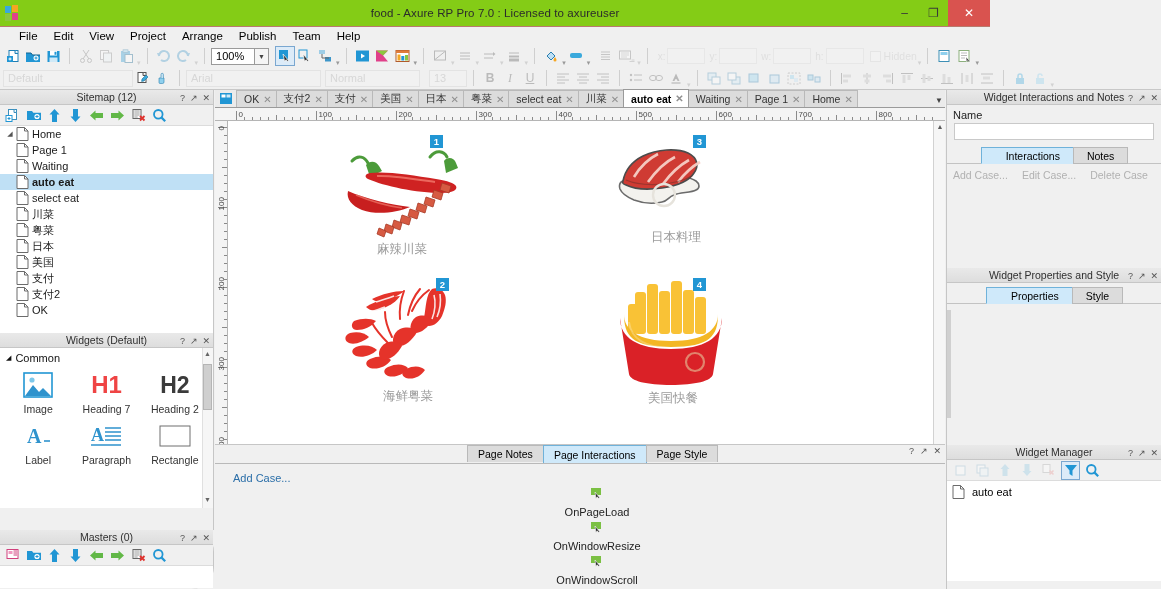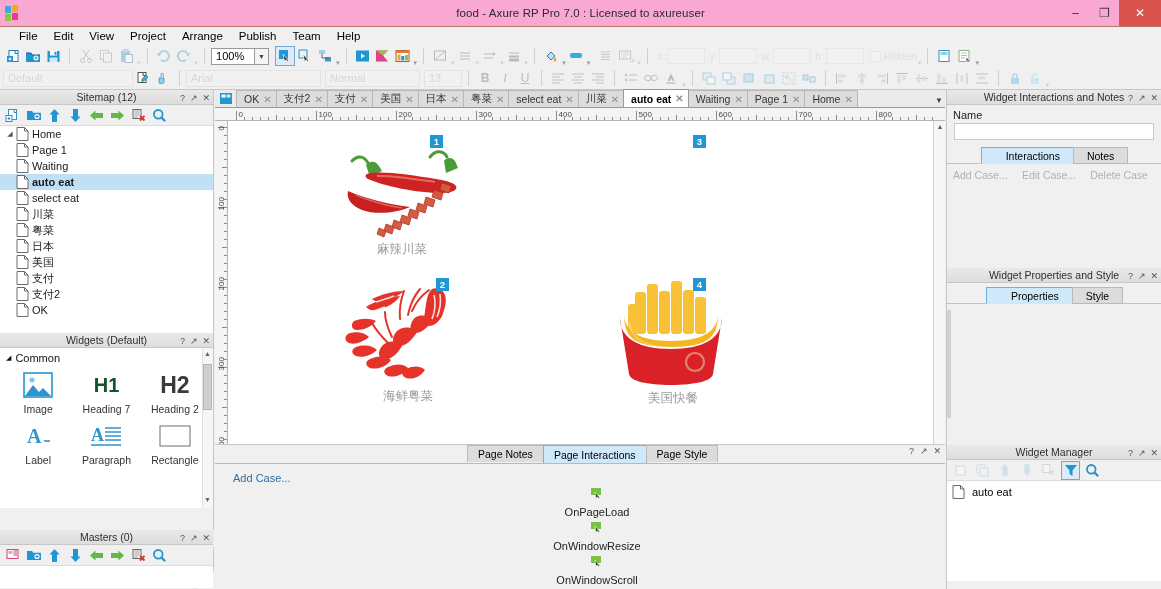--- a/index.html
+++ b/index.html
@@ -7,22 +7,22 @@
     width: 1161px; height: 589px;
     font-family: "Liberation Sans", sans-serif;
     font-size: 11px;
     background: #f0f0f0;
     overflow: hidden;
   }
   #app { position: relative; width: 1161px; height: 589px; }
 
   
   .titlebar {
-    position: absolute; left: 0; top: 0; width: 1161px; height: 27px;
-    background: #f9a8d4;
+    position: absolute; left: 0; top: 0; width: 990px; height: 27px;
+    background: #84cc16;
     display: flex; align-items: center;
     border-bottom: 1px solid #b97a6e;
   }
   .app-logo {
     width: 18px; height: 16px; margin-left: 5px; position: relative;
   }
   .logo-sq { position: absolute; width: 6px; height: 7px; }
   .title-text {
     position: absolute; left: 0; right: 0; text-align: center;
     font-size: 11.5px; color: #2b2b2b; letter-spacing: .1px;
@@ -497,21 +497,21 @@
         <svg class="ic" width="14" height="14" viewBox="0 0 14 14">
             <path d="M3 7h5v4a1.5 1.5 0 0 1-1.5 1.5H4A1 1 0 0 1 3 11.5z" fill="#8fd0ee" stroke="#2a7fb0" stroke-width=".6"></path>
             <path d="M5 7V3.5a1.2 1.2 0 1 1 2.4 0V7" fill="#cfe9f7" stroke="#2a7fb0" stroke-width=".6"></path>
           </svg>
       </div>
     </div>
     <div class="tb-sep"></div>
     <div class="tb-group ghost">
       <div class="fld fld-font">Arial</div>
       <div class="fld fld-style" style="margin-left:4px;">Normal</div>
-      <div class="fld fld-size" style="margin-left:4px;">13</div>
+      <div class="fld fld-size" style="margin-left:9px;">13</div>
     </div>
     <div class="tb-sep"></div>
     <div class="tb-group ghost">
       <div class="tb-btn">
           <b style="font-size:12px;color:#555;">B</b>
         </div>
       <div class="tb-btn">
           <i style="font-size:12px;color:#555;font-family:'Liberation Serif',serif;">I</i>
         </div>
       <div class="tb-btn">
@@ -840,21 +840,21 @@
             <svg width="30" height="26" viewBox="0 0 30 26">
                 <rect x="1" y="1" width="28" height="24" fill="#fff" stroke="#2196d4" stroke-width="1.6"></rect>
                 <circle cx="9" cy="8" r="2.6" fill="#7ec8ea"></circle>
                 <path d="M2 24l8-11 6 7 4-4 8 8z" fill="#2f93cd"></path>
               </svg>
           </div>
           <div class="wg-label">Image</div>
         </div>
         <div class="wg-cell">
           <div class="wg-icon">
-              <span style="font-size:20px;font-weight:bold;color:#14532d;">H1</span>
+              <span style="font-size:24px;font-weight:bold;color:#ef4444;">H1</span>
             </div>
           <div class="wg-label">Heading 7</div>
         </div>
         <div class="wg-cell">
           <div class="wg-icon">
               <span style="font-size:23px;font-weight:bold;color:#3b3b3b;">H2</span>
             </div>
           <div class="wg-label">Heading 2</div>
         </div>
         <div class="wg-cell">
@@ -1196,20 +1196,37 @@
                 <path d="M72 81l8 3-2 7-8-3z"></path>
                 <path d="M64 85l8 3-2 7-8-3z"></path>
                 <path d="M57 89l7 3-2 6-7-3z"></path>
               </g>
             </svg>
           </div>
           <div class="food-caption">麻辣川菜</div>
         </div>
         <div class="badge" style="left:194px;top:14px;">1</div>
 
+        <div class="food-item" style="left:350px;top:16px;width:180px;">
+          <div style="position:relative;height:90px;">
+            <svg width="180" height="90" viewBox="0 0 180 90">
+              <path d="M34 52c-2-6 2-9 8-10 10-2 22-4 32-4 16 0 30 2 36 6 4 3 4 7 0 9-5 3-16 2-22 5-6 2-6 6-12 7-9 2-20 1-28-2-7-3-12-6-14-11z" fill="#f3f2ee" stroke="#6b6b6b" stroke-width="1.6"></path>
+              <path d="M37 44c2-10 8-19 20-25 14-7 34-8 45-3 10 5 11 13 6 20-5 8-18 13-32 15-14 2-28 1-36-3-3-1-4-2-3-4z" fill="#cf3b33" stroke="#4c4c4c" stroke-width="1.6"></path>
+              <g stroke="#f6cfc6" stroke-width="2.6" fill="none" opacity=".95">
+                <path d="M48 40c6-10 14-18 24-23"></path>
+                <path d="M62 45c8-11 17-20 27-25"></path>
+                <path d="M77 47c8-11 17-19 26-24"></path>
+                <path d="M92 45c7-9 15-16 22-20"></path>
+              </g>
+              <path d="M40 43c16 7 48 6 66-4" fill="none" stroke="#7a3029" stroke-width="1.3" opacity=".6"></path>
+              <circle cx="78" cy="58" r="11" fill="none" stroke="#e6e3dc" stroke-width="2.4"></circle>
+            </svg>
+          </div>
+          <div class="food-caption">日本料理</div>
+        </div>
         <div class="badge" style="left:457px;top:14px;">3</div>
 
         <div class="food-item" style="left:92px;top:160px;width:160px;">
           <div style="position:relative;height:105px;">
             <svg width="160" height="105" viewBox="0 0 160 105">
               <g fill="#e5332a">
                 <path d="M104 8c6-2 11 1 13 6 2 6 0 14-3 21-3 6-8 10-13 10-4 0-6-3-5-8 2-11 2-24 8-29z"></path>
                 <path d="M38 26c9-6 22-10 34-11-3 5-9 9-16 12-7 3-13 4-18-1z"></path>
                 <path d="M44 18c10-5 22-8 32-8-4 4-11 7-18 9-6 2-11 2-14-1z"></path>
                 <path d="M26 40c8-3 16-3 22 0-5 6-12 9-19 9-5 0-7-5-3-9z"></path>

